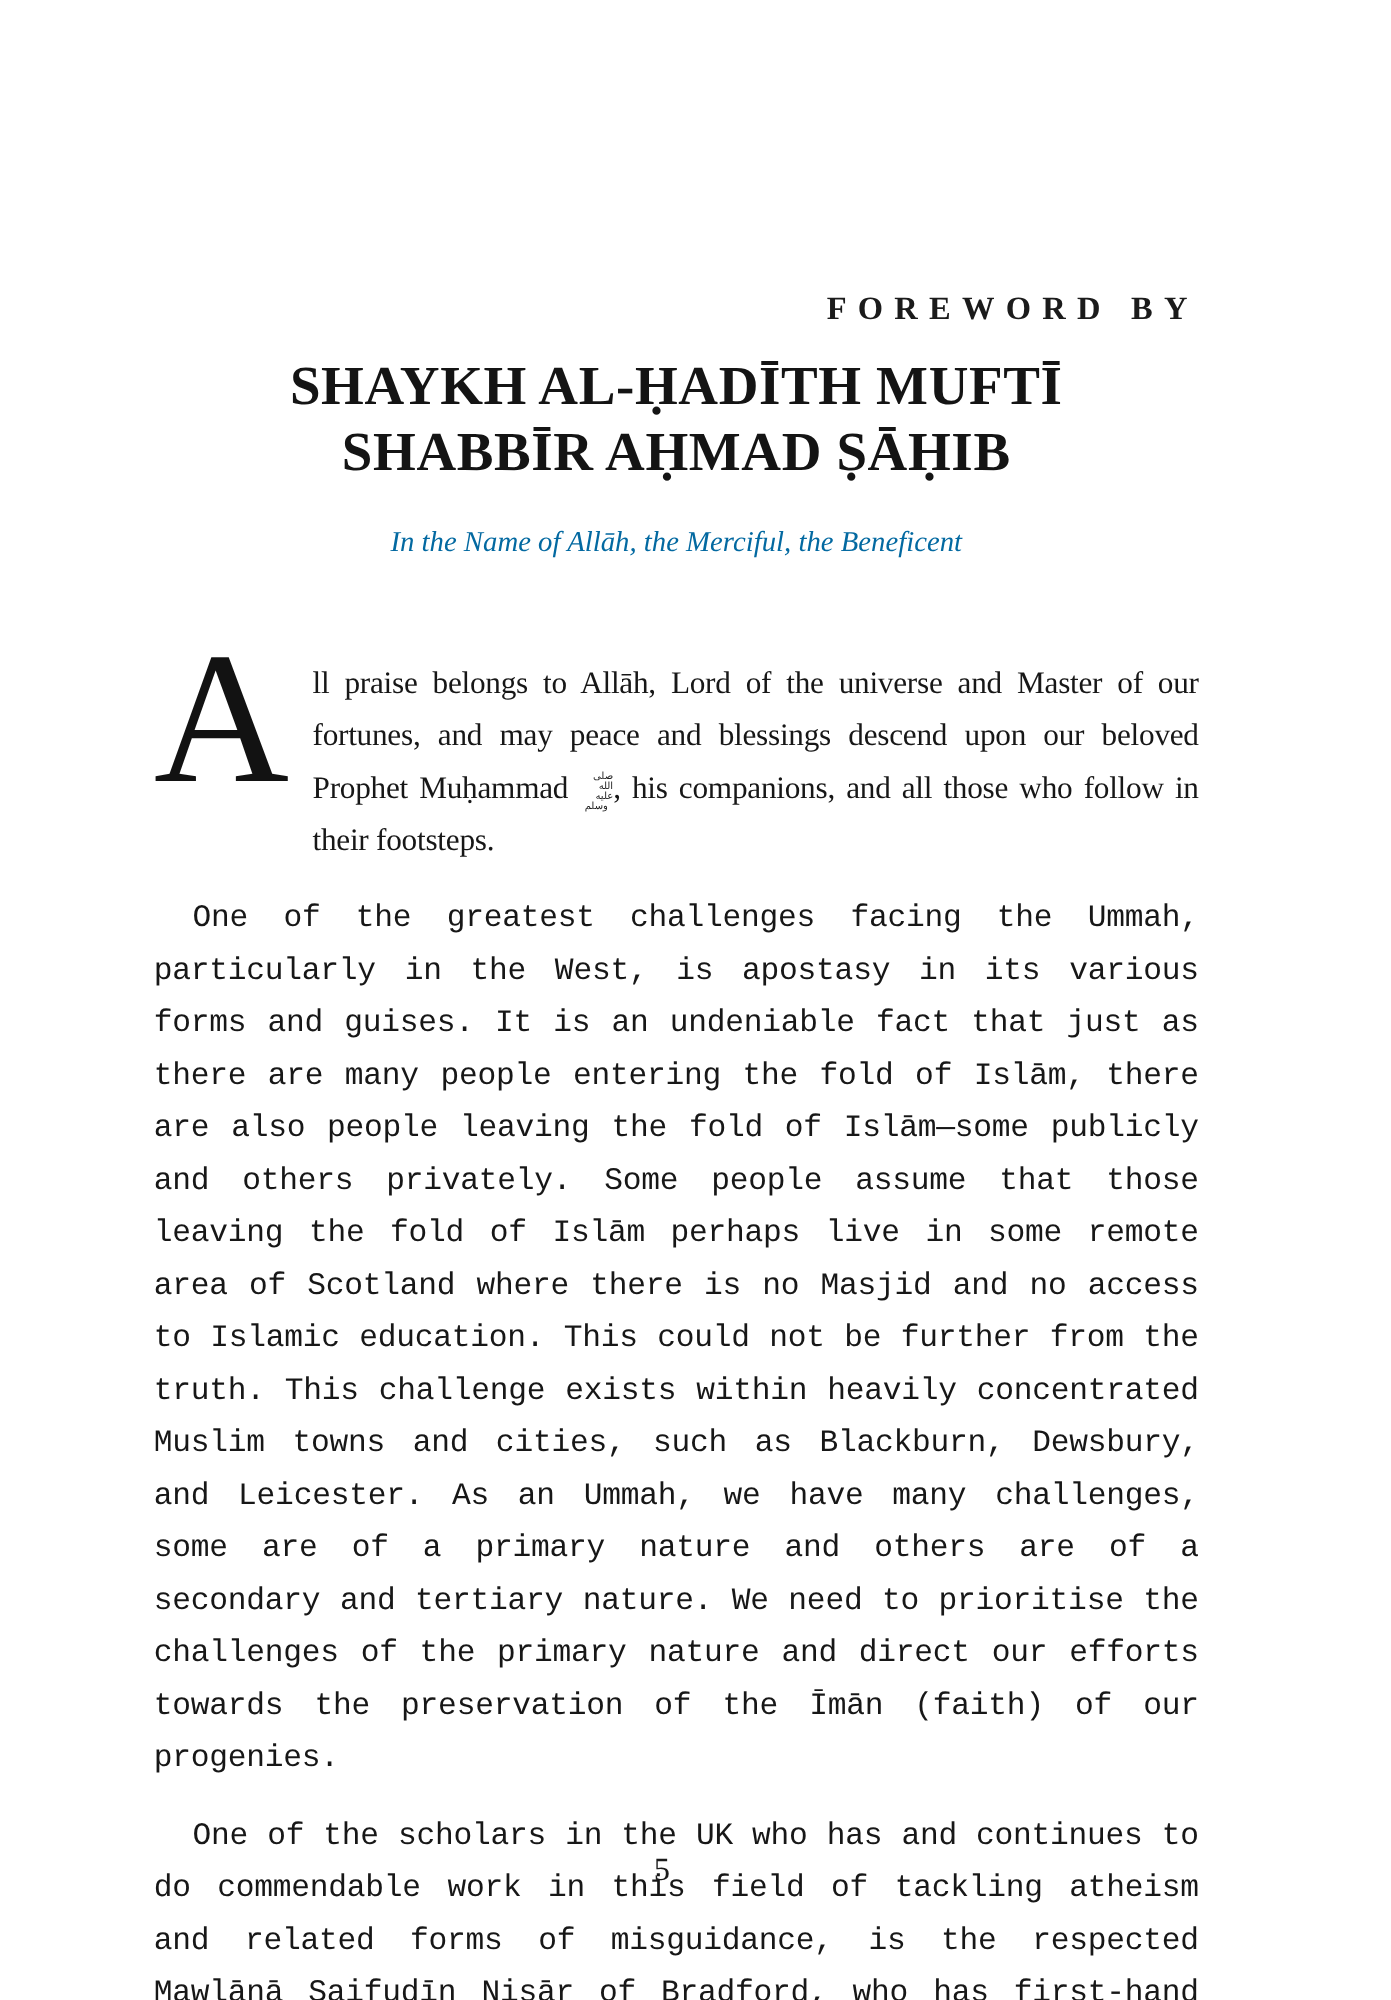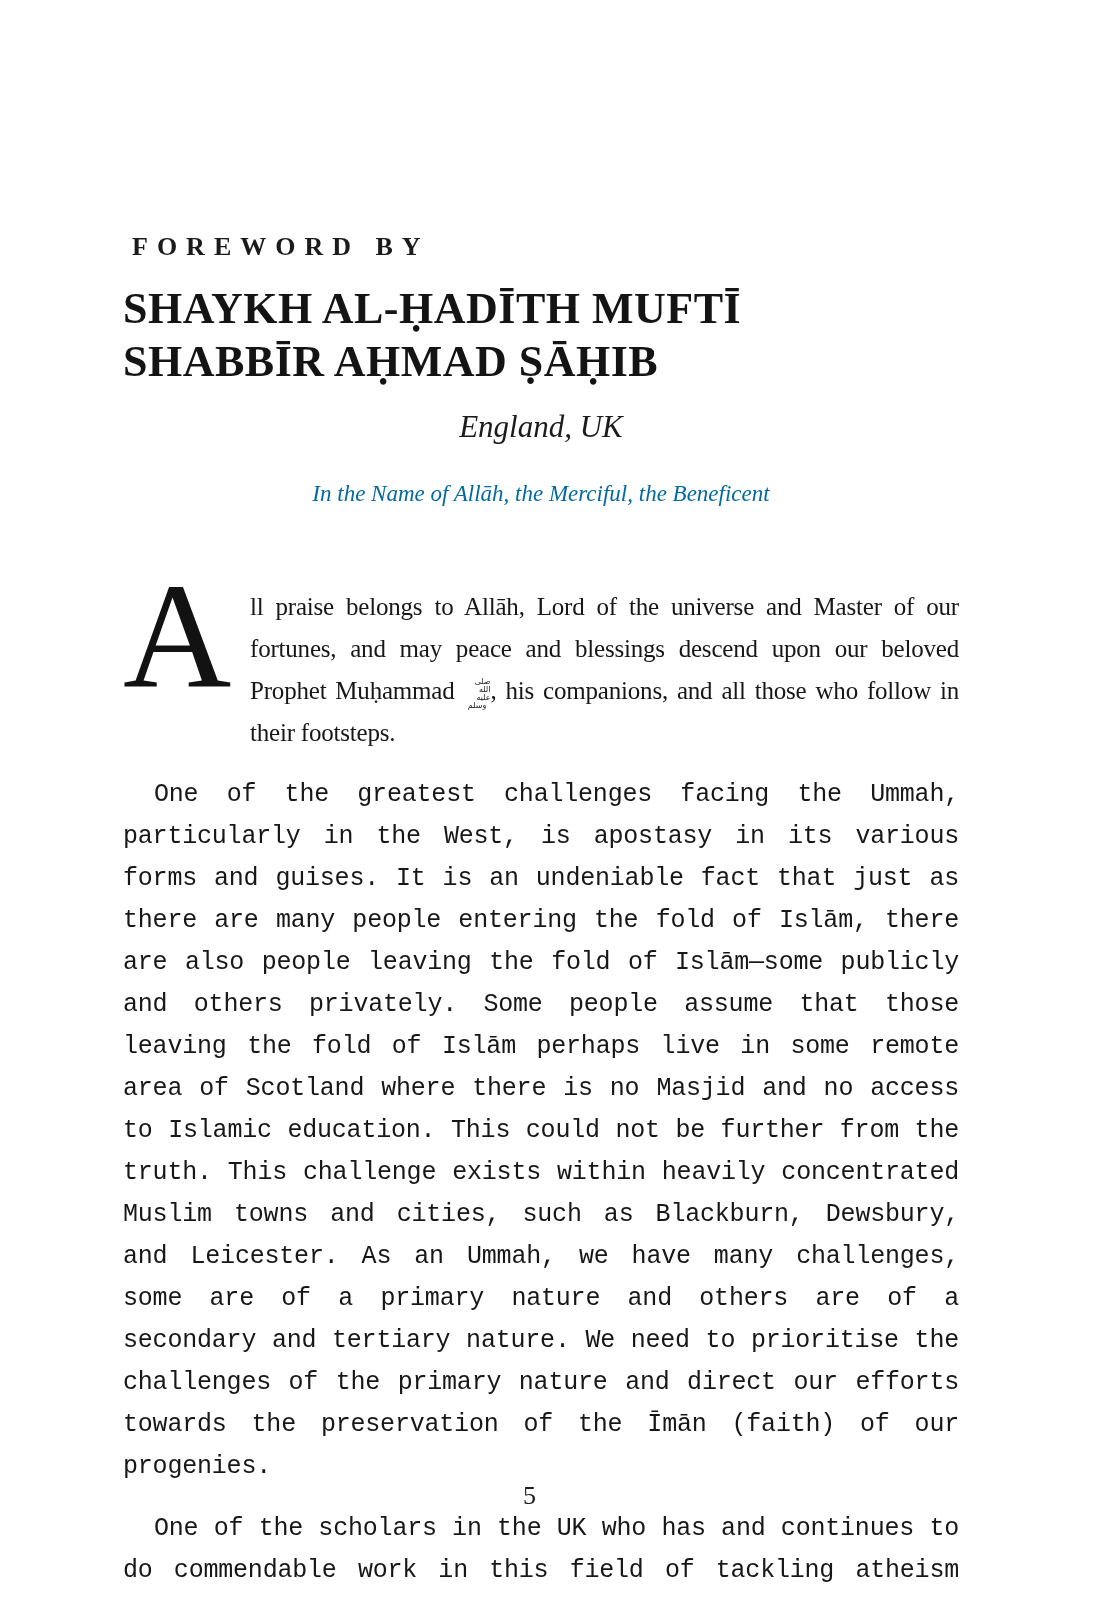--- a/index.html
+++ b/index.html
@@ -16,31 +16,31 @@
     color: #161616;
   }
   .column {
     position: absolute;
     left: 123px;
     top: 0;
     width: 836px;
     padding-top: 232px;
   }
   .kicker {
-    text-align: left;
+    text-align: right;
     font-size: 26px;
     line-height: 30px;
     letter-spacing: 9px;
     padding-left: 9px; 
     font-weight: 600;
     color: #1b1b1b;
   }
   .title {
     margin: 20px 0 0 0;
-    text-align: left;
+    text-align: center;
     font-size: 44px;
     line-height: 53px;
     font-weight: bold;
     letter-spacing: 0.5px;
     color: #141414;
   }
   .title .title-line { display: block; }
   .location {
     margin-top: 18px;
     text-align: center;
@@ -122,21 +122,20 @@
 <div class="page">
   <div class="column">
 
     <div class="kicker">FOREWORD BY</div>
 
     <h1 class="title">
       <span class="title-line">SHAYKH AL-ḤADĪTH MUFTĪ</span>
       <span class="title-line">SHABBĪR AḤMAD ṢĀḤIB</span>
     </h1>
 
-    <div class="location">England, UK</div>
 
     <div class="invocation">In the Name of Allāh, the Merciful, the Beneficent</div>
 
     <div class="body-text">
 
       <p class="para">
         <span class="dropcap-box">
             <span class="dropcap-glyph">A</span>
           </span><span>ll praise belongs to Allāh, Lord of the universe and Master of our fortunes, and may peace and blessings descend upon our beloved Prophet Muḥammad </span><span class="honorific">صلى الله عليه وسلم</span><span>, his companions, and all those who follow in their footsteps.</span>
       </p>

